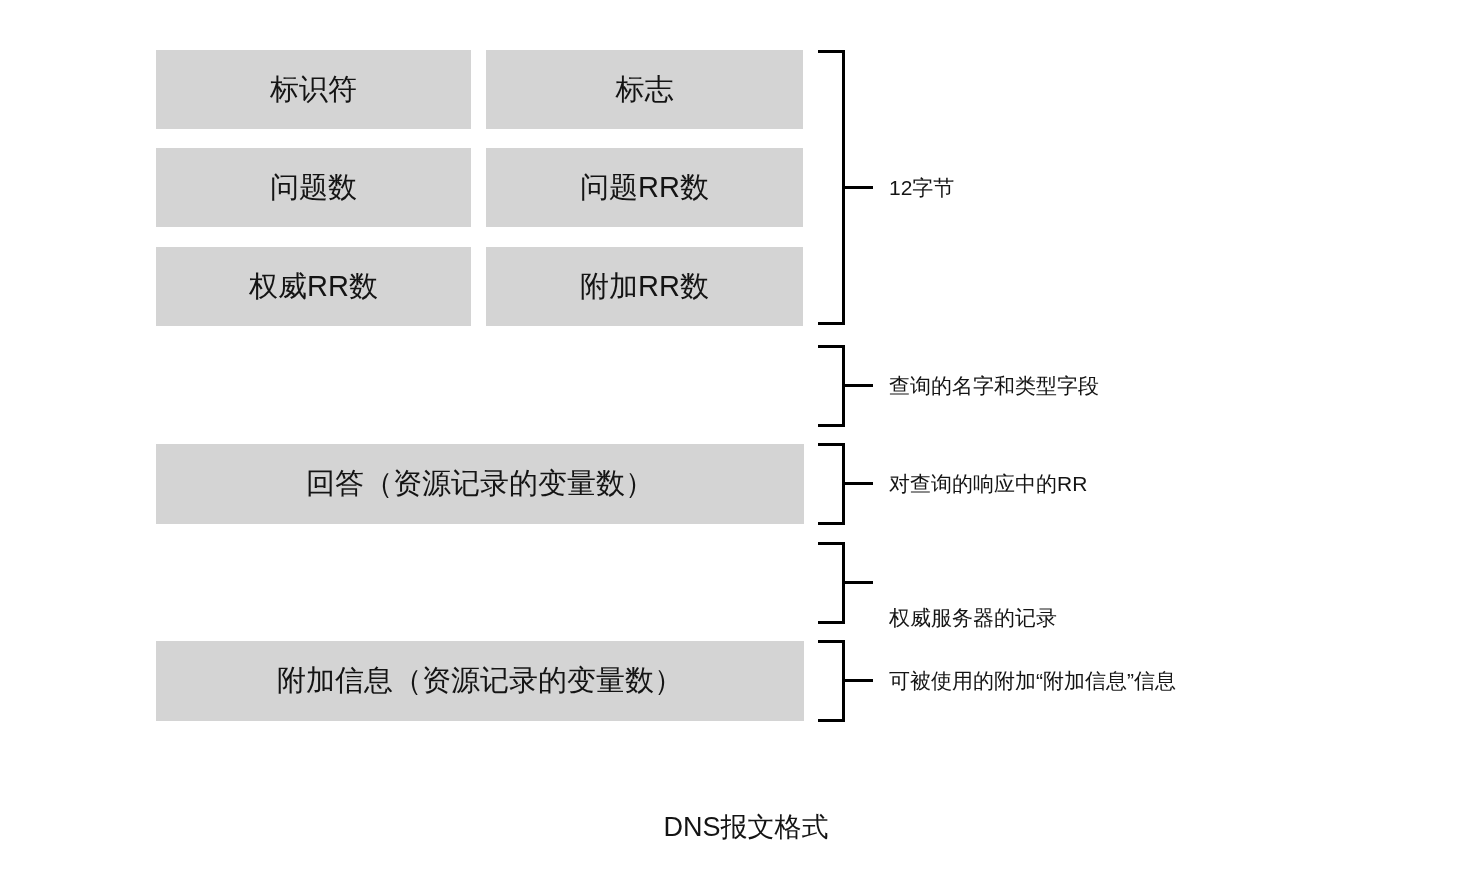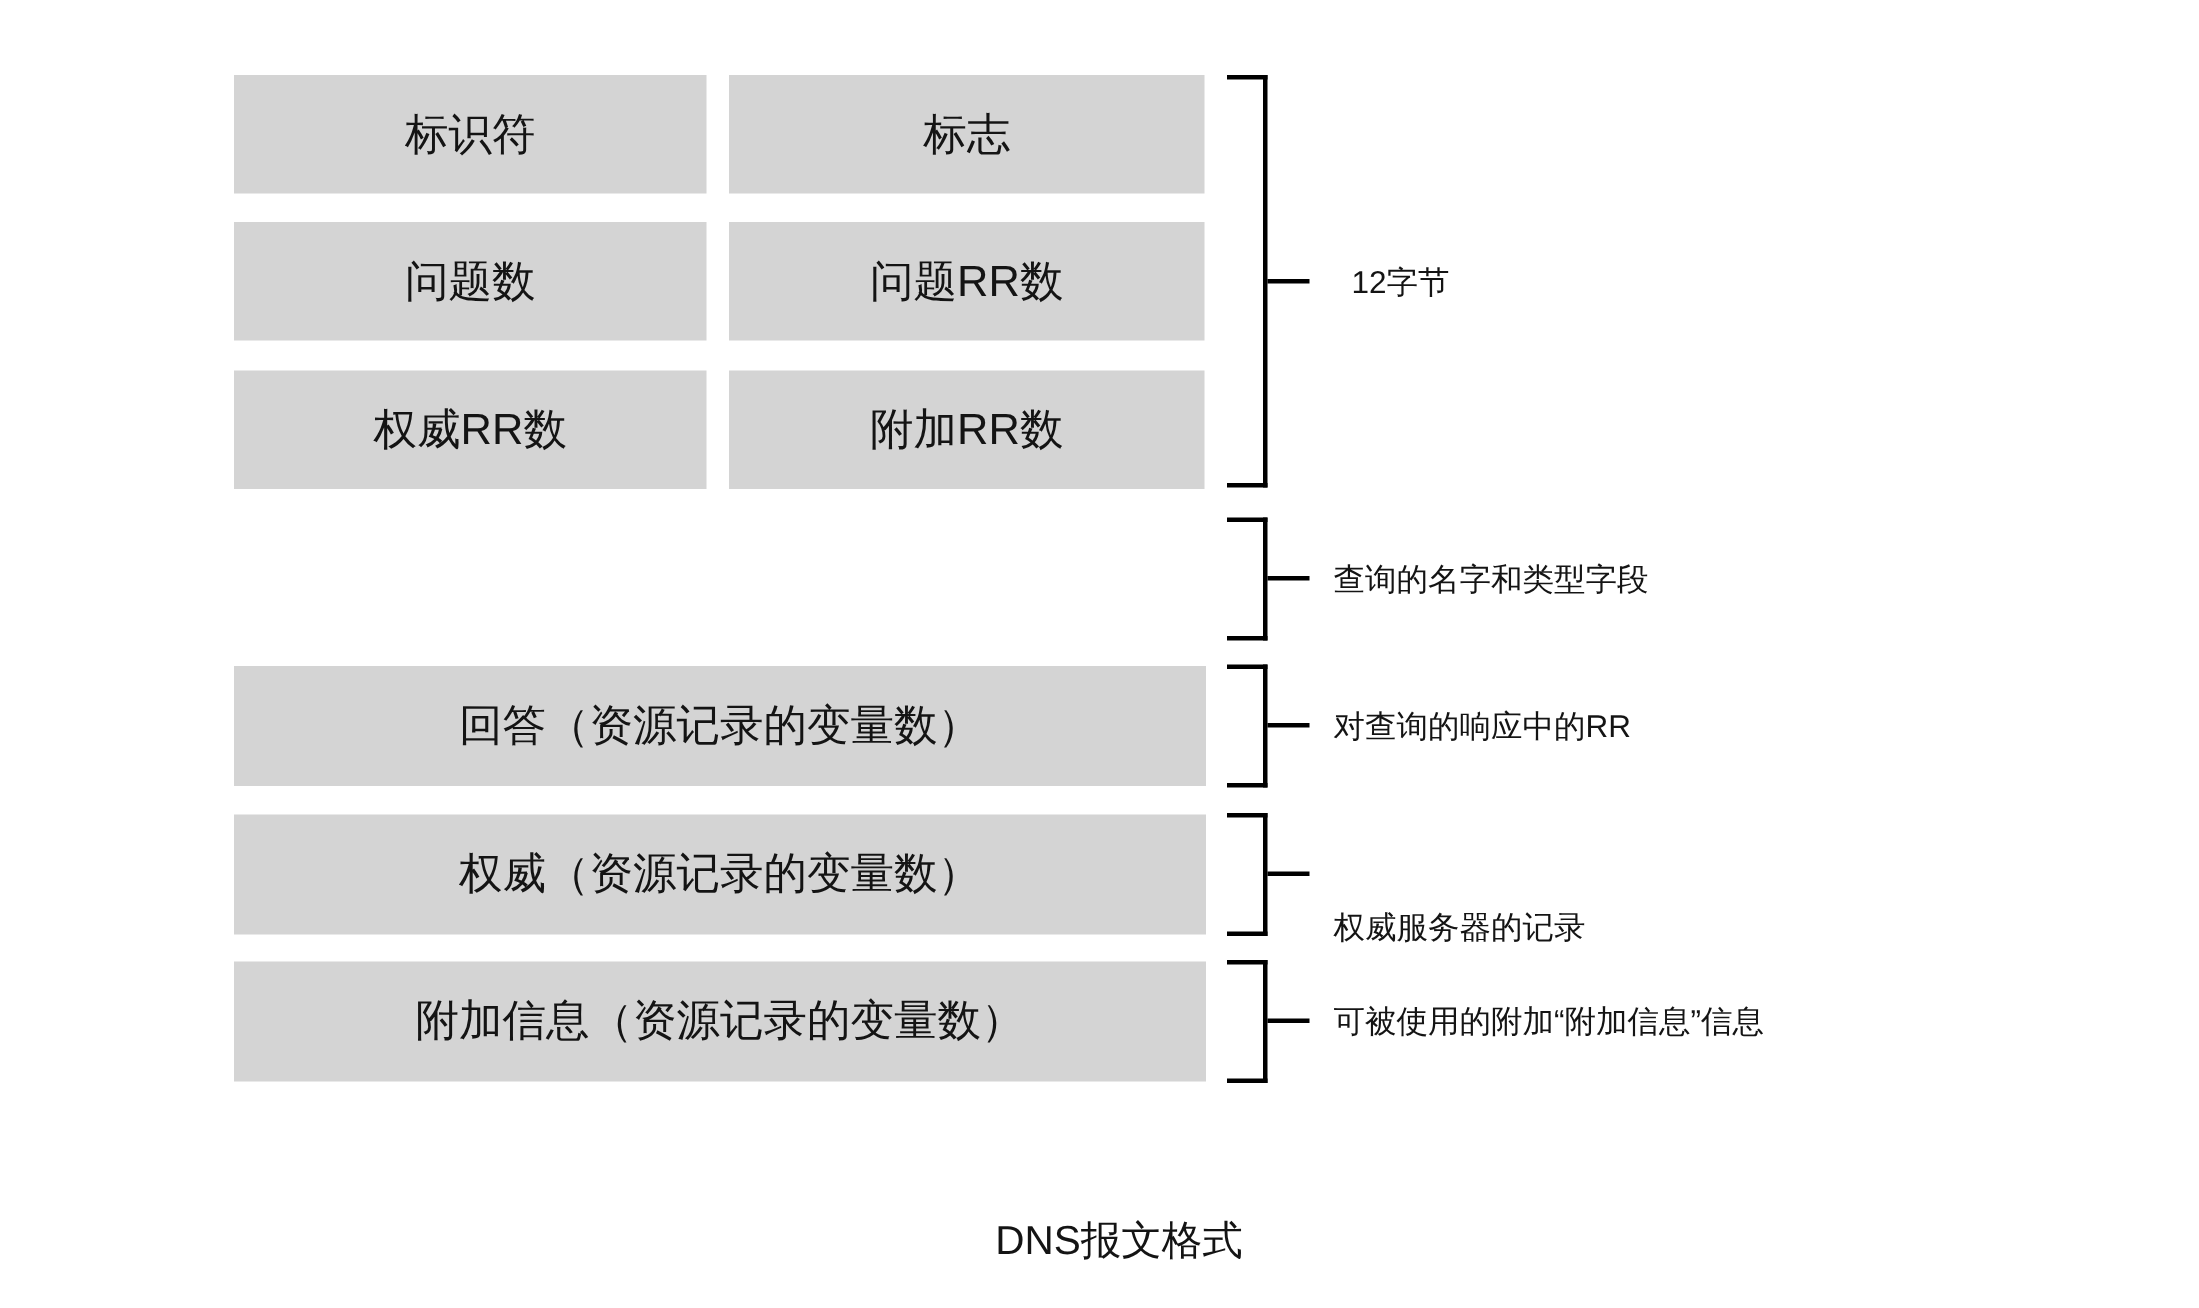--- a/index.html
+++ b/index.html
@@ -81,26 +81,25 @@
 <div class="canvas">
 
   <div class="box col-left hrow hr0">标识符</div>
   <div class="box col-right hrow hr0">标志</div>
   <div class="box col-left hrow hr1">问题数</div>
   <div class="box col-right hrow hr1">问题RR数</div>
   <div class="box col-left hrow hr2">权威RR数</div>
   <div class="box col-right hrow hr2">附加RR数</div>
 
   <div class="box full fr1">回答（资源记录的变量数）</div>
-  <div class="box full fr2">权威（资源记录的变量数）</div>
   <div class="box full fr3">附加信息（资源记录的变量数）</div>
 
   <div class="brace" style="top:50px; height:269px;"></div>
   <div class="tick" style="top:186px;"></div>
-  <div class="ann" style="top:188px;margin-left:12px;">12字节</div>
+  <div class="ann" style="top:188px;">12字节</div>
 
   <div class="brace" style="top:345px; height:76px;"></div>
   <div class="tick" style="top:384px;"></div>
   <div class="ann" style="top:386px;">查询的名字和类型字段</div>
 
   <div class="brace" style="top:443px; height:76px;"></div>
   <div class="tick" style="top:482px;"></div>
   <div class="ann" style="top:484px;">对查询的响应中的RR</div>
 
   <div class="brace" style="top:542px; height:76px;"></div>

